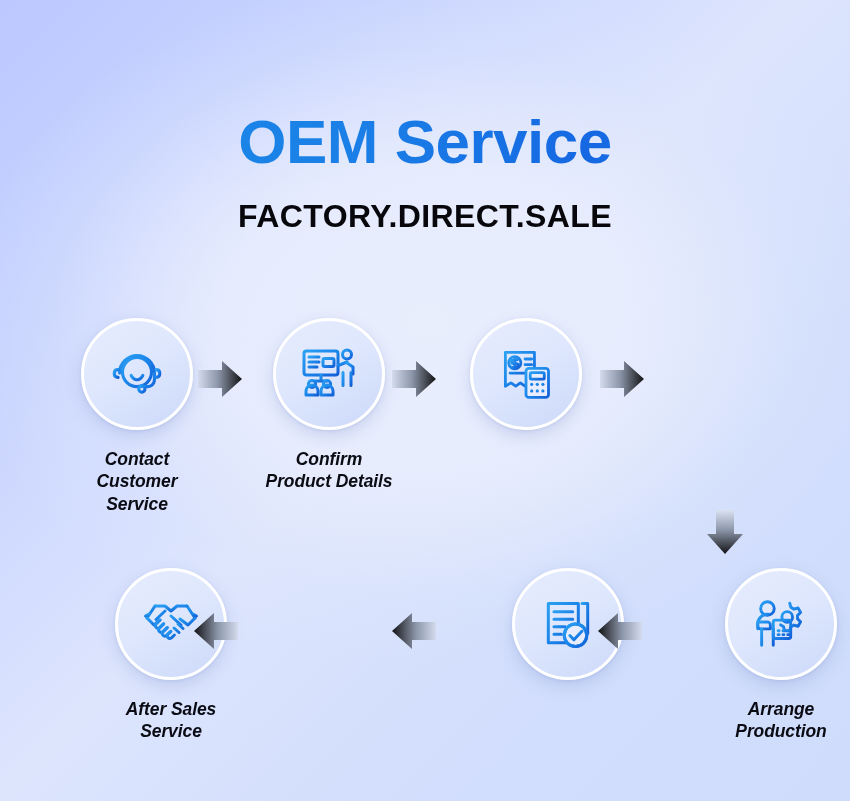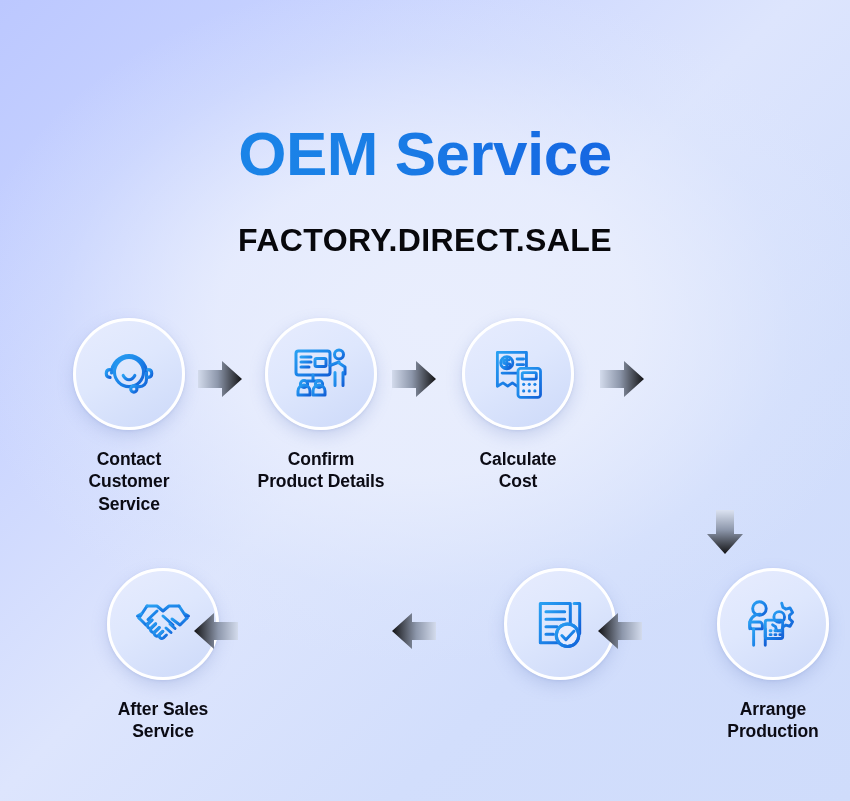--- a/index.html
+++ b/index.html
@@ -25,21 +25,21 @@
 
   
   .header {
     position: absolute;
     top: 0;
     left: 0;
     width: 850px;
     text-align: center;
   }
   .title {
-    margin: 15px;
+    margin: 3px;
     padding-top: 108px;
     font-size: 62px;
     font-weight: bold;
     letter-spacing: -0.5px;
     line-height: 1;
     background: linear-gradient(100deg, #2f9ae9 0%, #1b87e8 22%, #1a7ee6 45%, #1668e2 70%, #1f8ae6 100%);
     -webkit-background-clip: text;
     background-clip: text;
     color: transparent;
     -webkit-text-fill-color: transparent;
@@ -49,23 +49,24 @@
     padding-top: 22px;
     font-size: 32px;
     font-weight: bold;
     letter-spacing: 0.4px;
     color: #08080c;
   }
 
   
   .row {
     position: absolute;
-    left: 4px;
+    left: 12px;
     width: 798px;
     height: 200px;
+    font-style: italic;
   }
   #row-top { top: 318px; }
   #row-bottom { top: 568px; margin-left: 42px; }
 
   .step {
     position: absolute;
     width: 180px;
     text-align: center;
   }
   .step .bubble {
@@ -205,21 +206,20 @@
             <rect x="36.5" y="30.5" width="15" height="7" rx="1.2"></rect>
             <circle cx="38" cy="43" r="1.7" fill="url(#iconGrad)" stroke="none"></circle>
             <circle cx="44" cy="43" r="1.7" fill="url(#iconGrad)" stroke="none"></circle>
             <circle cx="50" cy="43" r="1.7" fill="url(#iconGrad)" stroke="none"></circle>
             <circle cx="38" cy="50" r="1.7" fill="url(#iconGrad)" stroke="none"></circle>
             <circle cx="44" cy="50" r="1.7" fill="url(#iconGrad)" stroke="none"></circle>
             <circle cx="50" cy="50" r="1.7" fill="url(#iconGrad)" stroke="none"></circle>
           </svg>
         </span>
       </div>
-      <div class="caption">Calculate<br>Cost</div>
     </div>
 
   </div>
 
   <div class="row" id="row-bottom">
 
     <div class="step" id="step-aftersales">
       <div class="bubble">
         <span>
           <svg width="64" height="64" viewBox="0 0 64 64" fill="none" stroke="url(#iconGrad)" stroke-width="3" stroke-linecap="round" stroke-linejoin="round">

